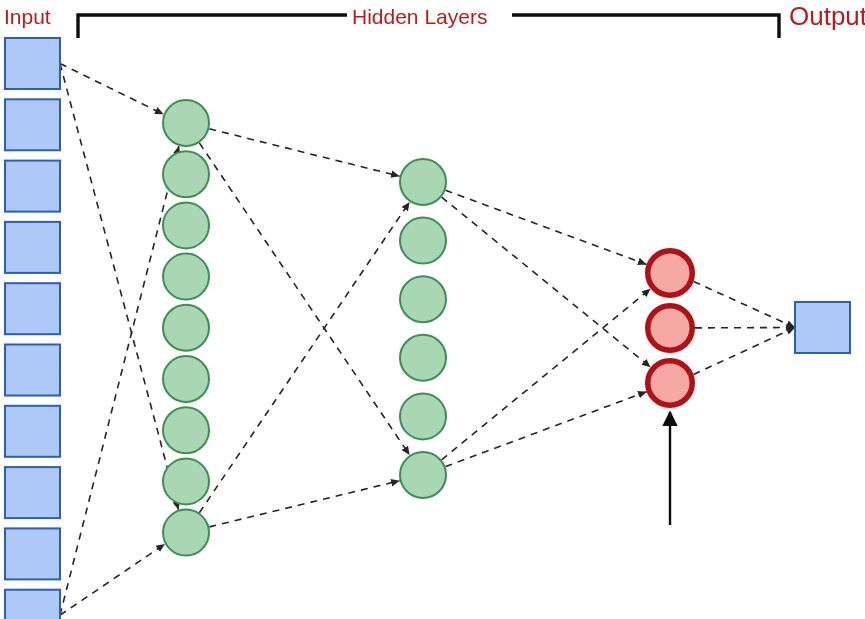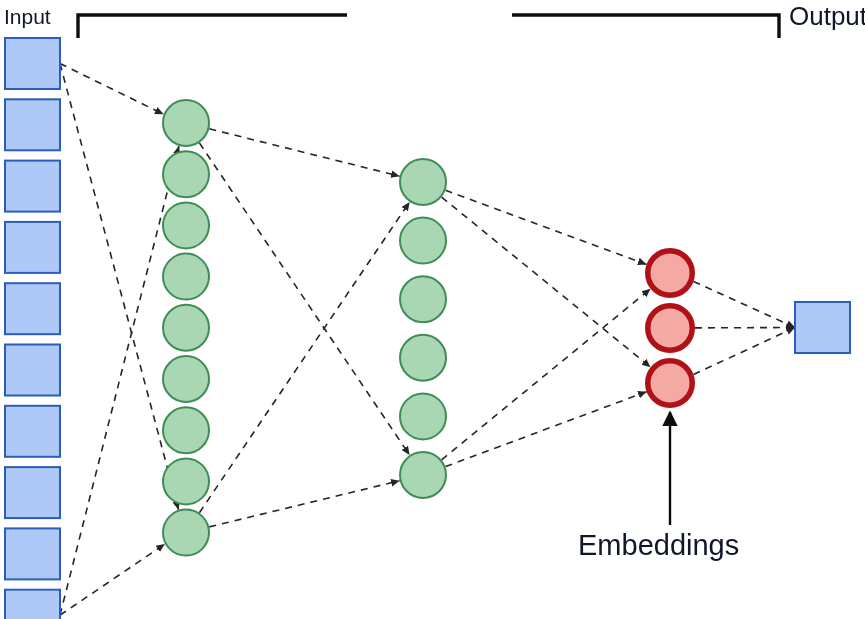--- a/index.html
+++ b/index.html
@@ -24,21 +24,21 @@
     position: absolute;
     left: 0;
     top: 0;
     width: 865px;
     height: 619px;
     display: block;
   }
   .diagram-label {
     position: absolute;
     font-family: "Liberation Sans", sans-serif;
-    color: #0f172a;
+    color: #b91c1c;
     white-space: nowrap;
     user-select: none;
   }
   #label-input {
     left: 4px;
     top: 4px;
     font-size: 21px;
     line-height: 25px;
   }
   #label-output {
@@ -138,18 +138,18 @@
         <rect x="795" y="302" width="55" height="51" fill="#aec8f7" stroke="#2b5eb8" stroke-width="2"></rect>
       </g>
 
     <g id="annotation-group">
         <path d="M670,525 L670,412" stroke="#0d0d0d" stroke-width="2.4" fill="none" marker-end="url(#big-arrow)"></path>
       </g>
   </svg>
 
   <div class="diagram-label" id="label-input">Input</div>
 
+  <div class="diagram-label" id="label-hidden">Hidden Layers</div>
 
   <div class="diagram-label" id="label-output">Output</div>
 
-  <div class="diagram-label" id="label-embeddings">Embeddings</div>
 
 </div>
 
 </body></html>

